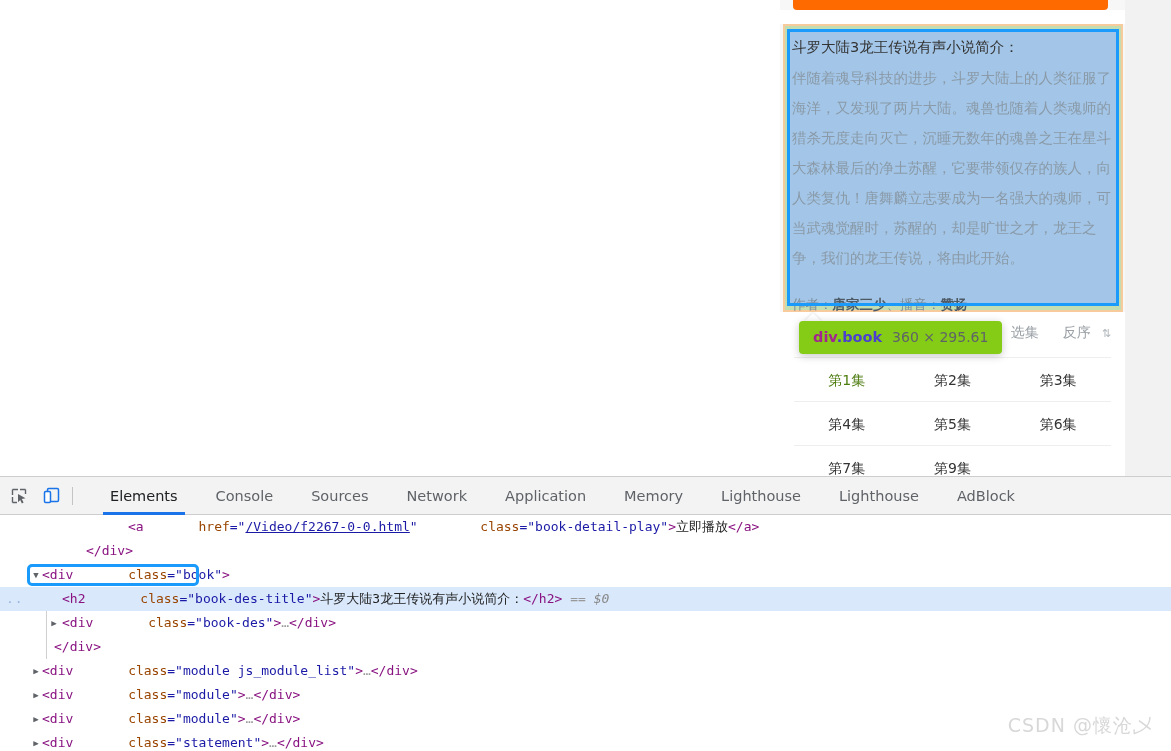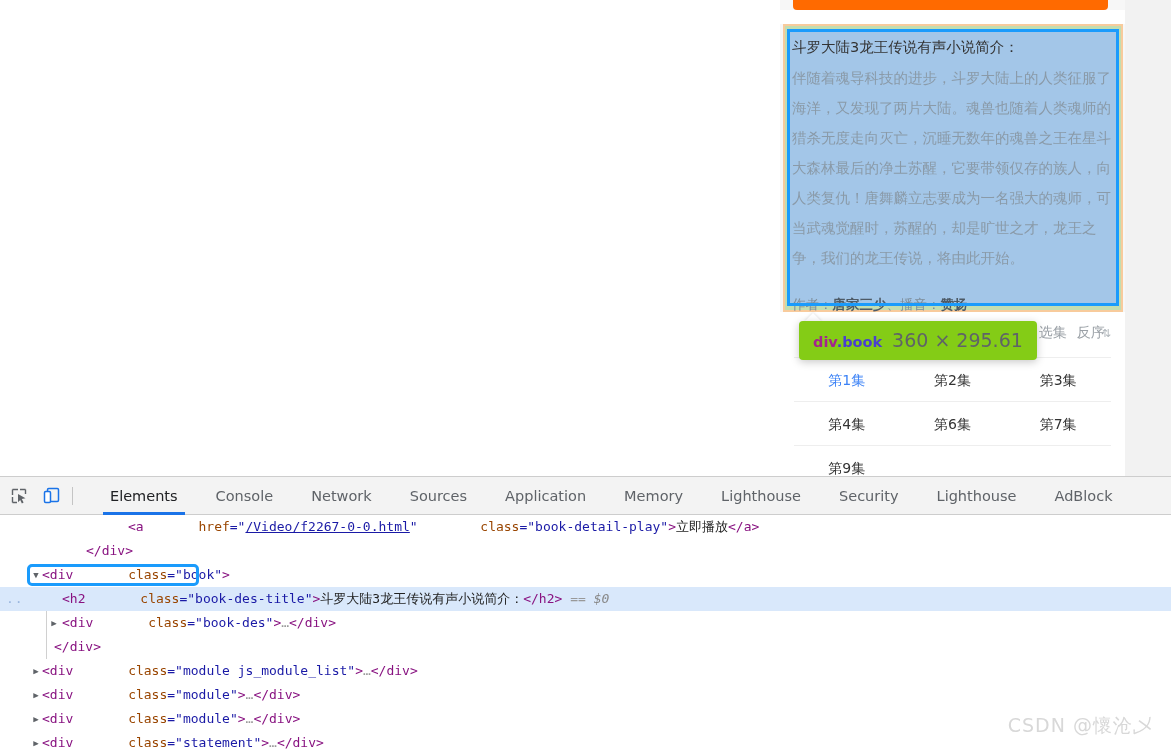--- a/index.html
+++ b/index.html
@@ -81,35 +81,35 @@
 
   
   .module-list {
     position: absolute; left: 0px; top: 312px; width: 345px; height: 164px;
     background: #ffffff; overflow: hidden;
   }
   .module-head {
     position: relative; height: 46px; border-bottom: 1px solid #eeeeee;
     margin: 0 14px;
   }
-  .mh-right { position: absolute; right: 0; top: 12px; display: flex; gap: 10px; align-items: center;}
+  .mh-right { position: absolute; right: 0; top: 12px; display: flex; gap: 24px; align-items: center;}
   .mh-item { font-size: 14px; color: #9aa0a6; font-family: "DejaVu Sans","Liberation Sans",sans-serif; }
   .mh-arrow { font-size: 11px; color: #b0b6bb; margin-left: -13px; }
 
   .ep-grid {
     display: grid; grid-template-columns: repeat(3, 1fr);
     margin: 0 14px;
   }
   .ep-cell {
     height: 44px; line-height: 44px; text-align: center;
     font-size: 14px; color: #333;
     border-bottom: 1px solid #eeeeee;
     font-family: "DejaVu Sans","Liberation Sans",sans-serif;
   }
-  .ep-cell.muted { color: #3b82f6; }
+  .ep-cell.muted { color: #4d7c0f; }
 
   
   .tip {
     position: absolute; left: 775px; top: 321px;
     background: #84cc16; border-radius: 4px;
     box-shadow: 0 2px 8px rgba(0,0,0,0.22);
     padding: 8px 14px 9px 14px;
     display: flex; align-items: baseline; gap: 10px;
     white-space: nowrap;
     margin-left: 24px;
@@ -118,21 +118,21 @@
     position: absolute; left: 804px; top: 313px;
     width: 0; height: 0;
     border-left: 9px solid transparent;
     border-right: 9px solid transparent;
     border-bottom: 9px solid #ffffff;
     filter: drop-shadow(0 -1px 1px rgba(0,0,0,0.10));
   }
   .tip-sel { font-size: 14.5px; font-weight: bold; color: #a3248f;
              font-family: "DejaVu Sans","Liberation Sans",sans-serif; }
   .tip-sel .cls { color: #4a3fd0; }
-  .tip-dim { font-size: 19px; color: #5f6368;
+  .tip-dim { font-size: 14px; color: #5f6368;
              font-family: "DejaVu Sans","Liberation Sans",sans-serif; }
 
   
   .devtools {
     position: absolute; left: 0; top: 476px; width: 1171px; height: 275px;
     background: #7dd3fc; border-top: 1px solid #cdcdcd;
   }
   .dt-toolbar {
     position: relative; height: 38px; background: #f3f3f3;
     border-bottom: 1px solid #cdcdcd;
@@ -230,20 +230,21 @@
             <span class="mh-item">选集</span>
             <span class="mh-item">反序</span>
             <span class="mh-arrow">⇅</span>
           </div>
         </div>
         <div class="ep-grid">
             <div class="ep-cell muted">第1集</div>
             <div class="ep-cell">第2集</div>
             <div class="ep-cell">第3集</div>
             <div class="ep-cell">第4集</div>
+            <div class="ep-cell">第5集</div>
             <div class="ep-cell">第6集</div>
             <div class="ep-cell">第7集</div>
             <div class="ep-cell">第9集</div>
           </div>
       </div>
 
     </div>
 
     <div class="page-far-right"></div>
 
@@ -274,36 +275,33 @@
         <div class="dt-divider"></div>
       </div>
       <div class="dt-tabs">
           <div class="dt-tab active">
             <span>Elements</span>
           </div>
           <div class="dt-tab">
             <span>Console</span>
           </div>
           <div class="dt-tab">
+            <span>Sources</span>
+          </div>
+          <div class="dt-tab">
             <span>Network</span>
           </div>
           <div class="dt-tab">
-            <span>Sources</span>
-          </div>
-          <div class="dt-tab">
             <span>Application</span>
           </div>
           <div class="dt-tab">
             <span>Memory</span>
           </div>
           <div class="dt-tab">
             <span>Lighthouse</span>
-          </div>
-          <div class="dt-tab">
-            <span>Security</span>
           </div>
           <div class="dt-tab">
             <span>Lighthouse</span>
           </div>
           <div class="dt-tab">
             <span>AdBlock</span>
           </div>
         </div>
     </div>
 

